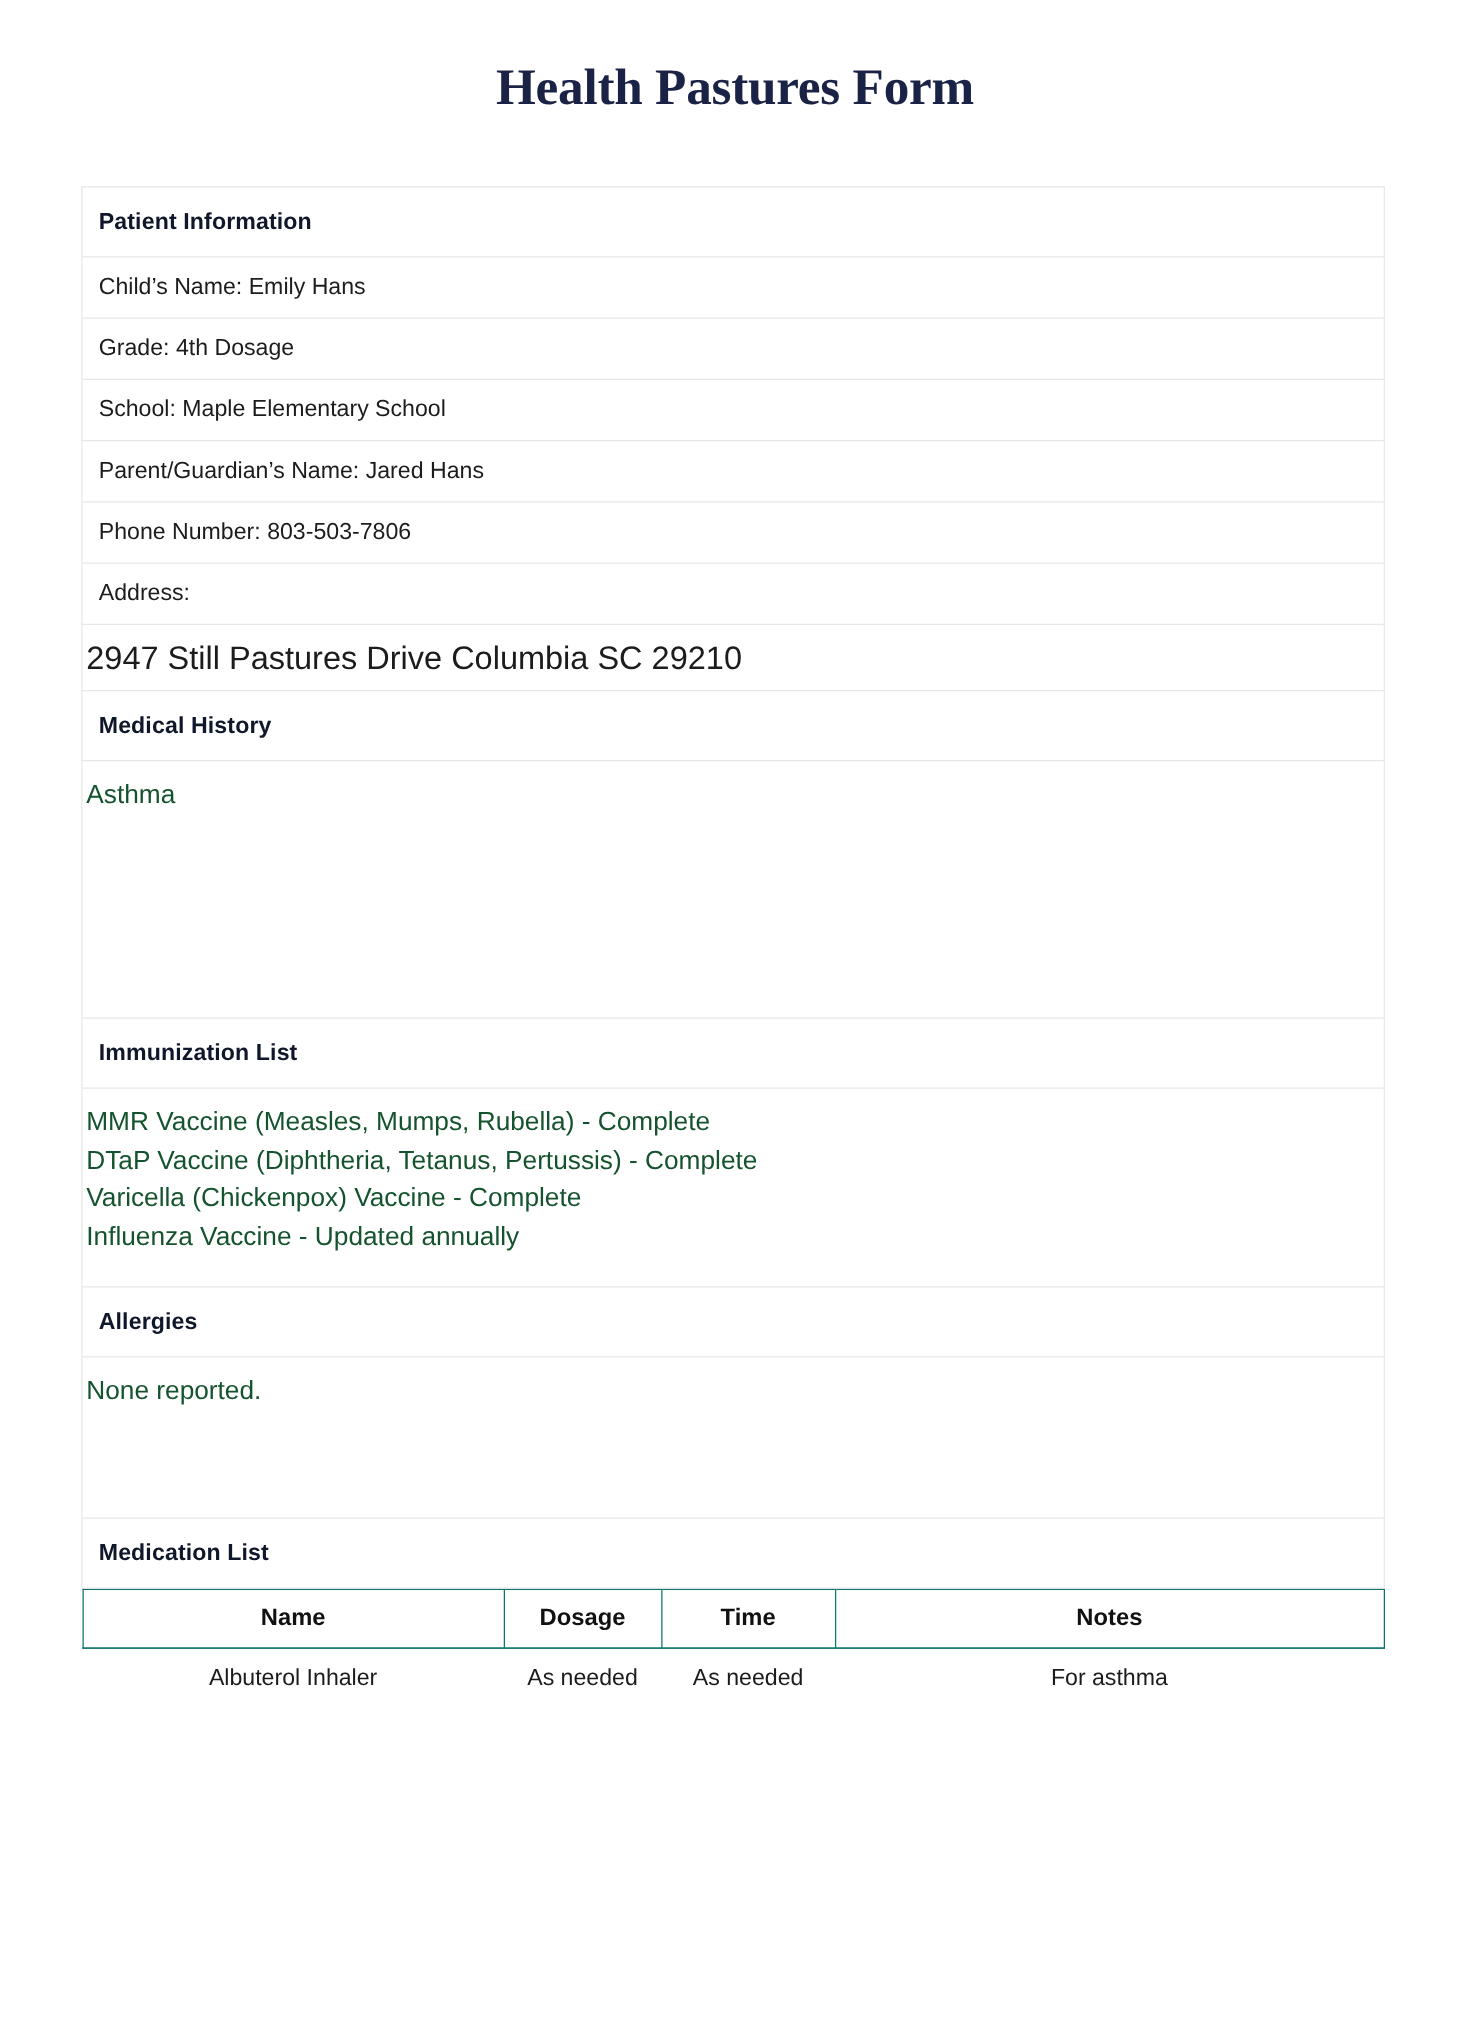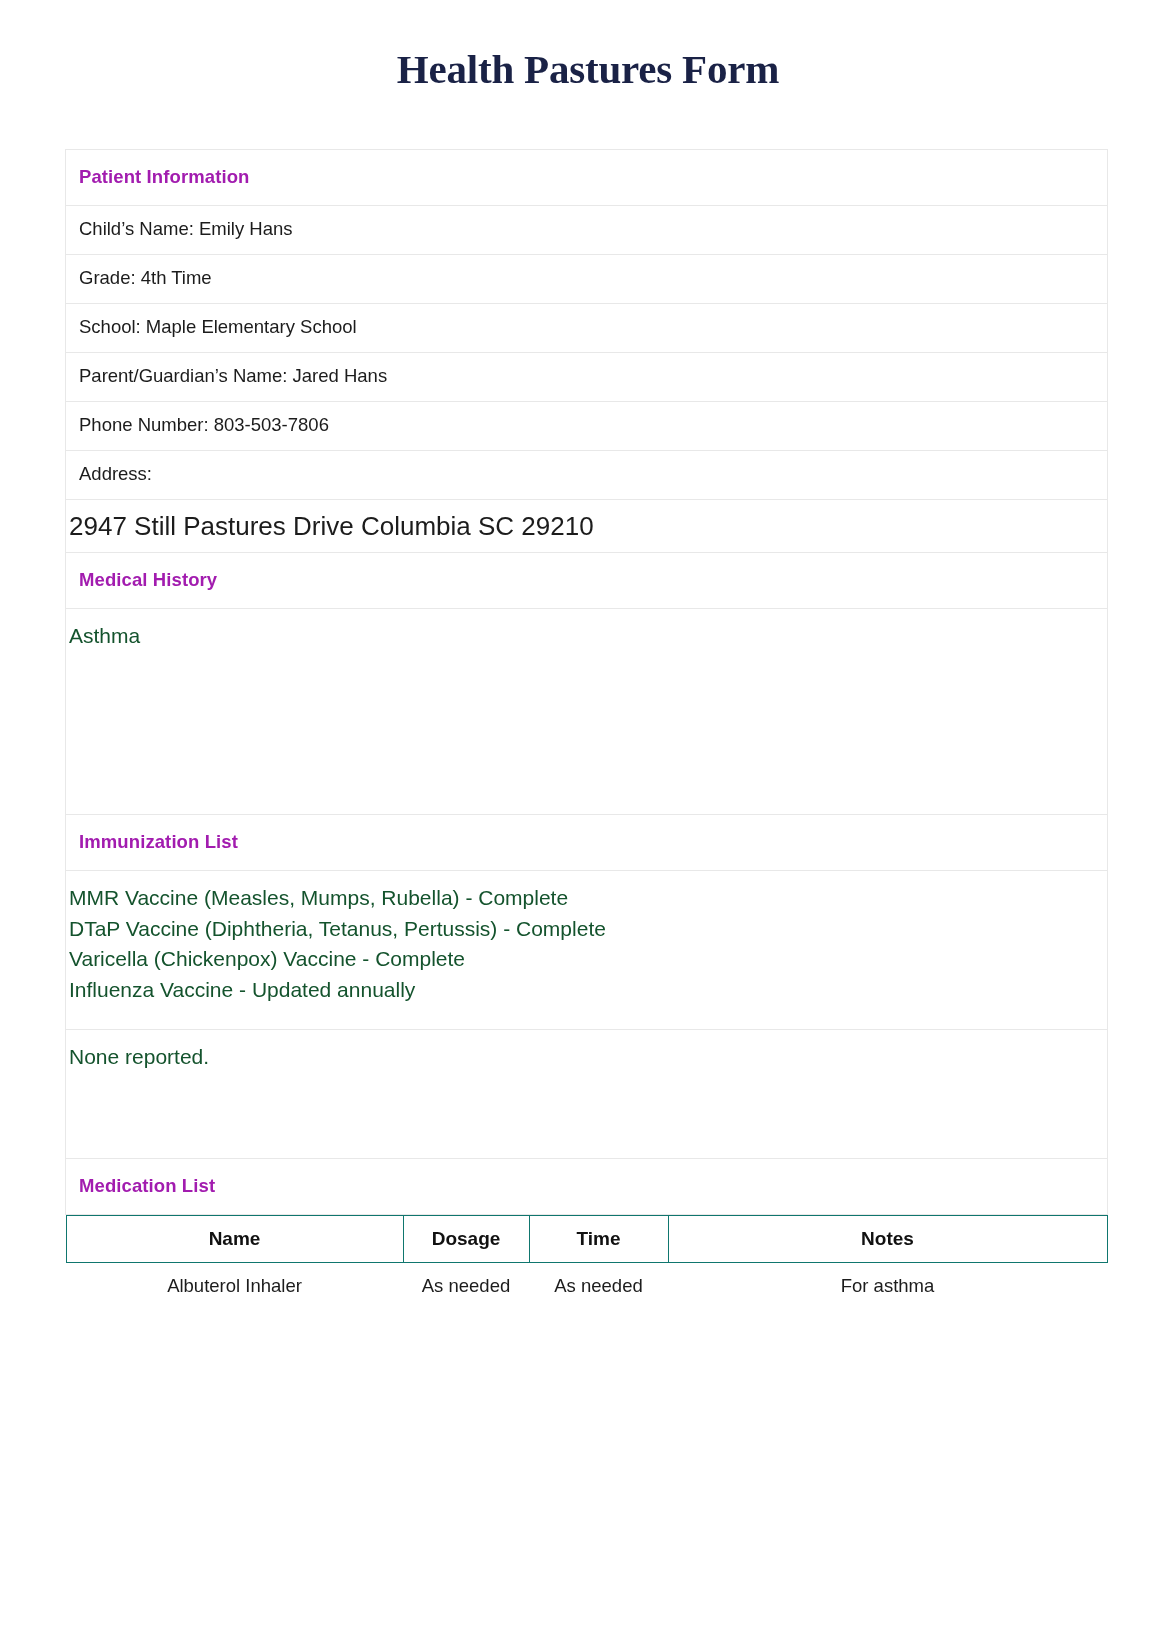--- a/index.html
+++ b/index.html
@@ -55,21 +55,21 @@
 
   
   .sec-head-cell {
     height: 55px;
   }
   .sec-head-cell .sec-head-text {
     display: block;
     padding: 16px 0 0 13px;
     font-size: 18.5px;
     font-weight: bold;
-    color: #a21caf;
+    color: #0f172a;
     letter-spacing: 0.1px;
   }
 
   
   .info-cell {
     height: 48px;
   }
   .info-cell .info-text {
     display: block;
     padding: 12px 0 0 13px;
@@ -159,21 +159,21 @@
 
       <tr>
         <td class="info-cell">
           <span class="info-text"><span class="info-label">Child’s Name:</span>&nbsp;<span class="info-value">Emily Hans</span></span>
         </td>
       </tr>
 
 
       <tr>
         <td class="info-cell">
-          <span class="info-text"><span class="info-label">Grade:</span>&nbsp;<span class="info-value">4th Time</span></span>
+          <span class="info-text"><span class="info-label">Grade:</span>&nbsp;<span class="info-value">4th Dosage</span></span>
         </td>
       </tr>
 
       <tr>
         <td class="info-cell">
           <span class="info-text"><span class="info-label">School:</span>&nbsp;<span class="info-value">Maple Elementary School</span></span>
         </td>
       </tr>
 
       <tr>
@@ -220,20 +220,25 @@
 
       <tr>
         <td class="body-cell imm-block">
           <span class="body-text">MMR Vaccine (Measles, Mumps, Rubella) - Complete
 DTaP Vaccine (Diphtheria, Tetanus, Pertussis) - Complete
 Varicella (Chickenpox) Vaccine - Complete
 Influenza Vaccine - Updated annually</span>
         </td>
       </tr>
 
+      <tr>
+        <td class="sec-head-cell">
+          <span class="sec-head-text">Allergies</span>
+        </td>
+      </tr>
 
       <tr>
         <td class="body-cell allergy-block">
           <span class="body-text">None reported.</span>
         </td>
       </tr>
 
       <tr>
         <td class="sec-head-cell">
           <span class="sec-head-text">Medication List</span>

